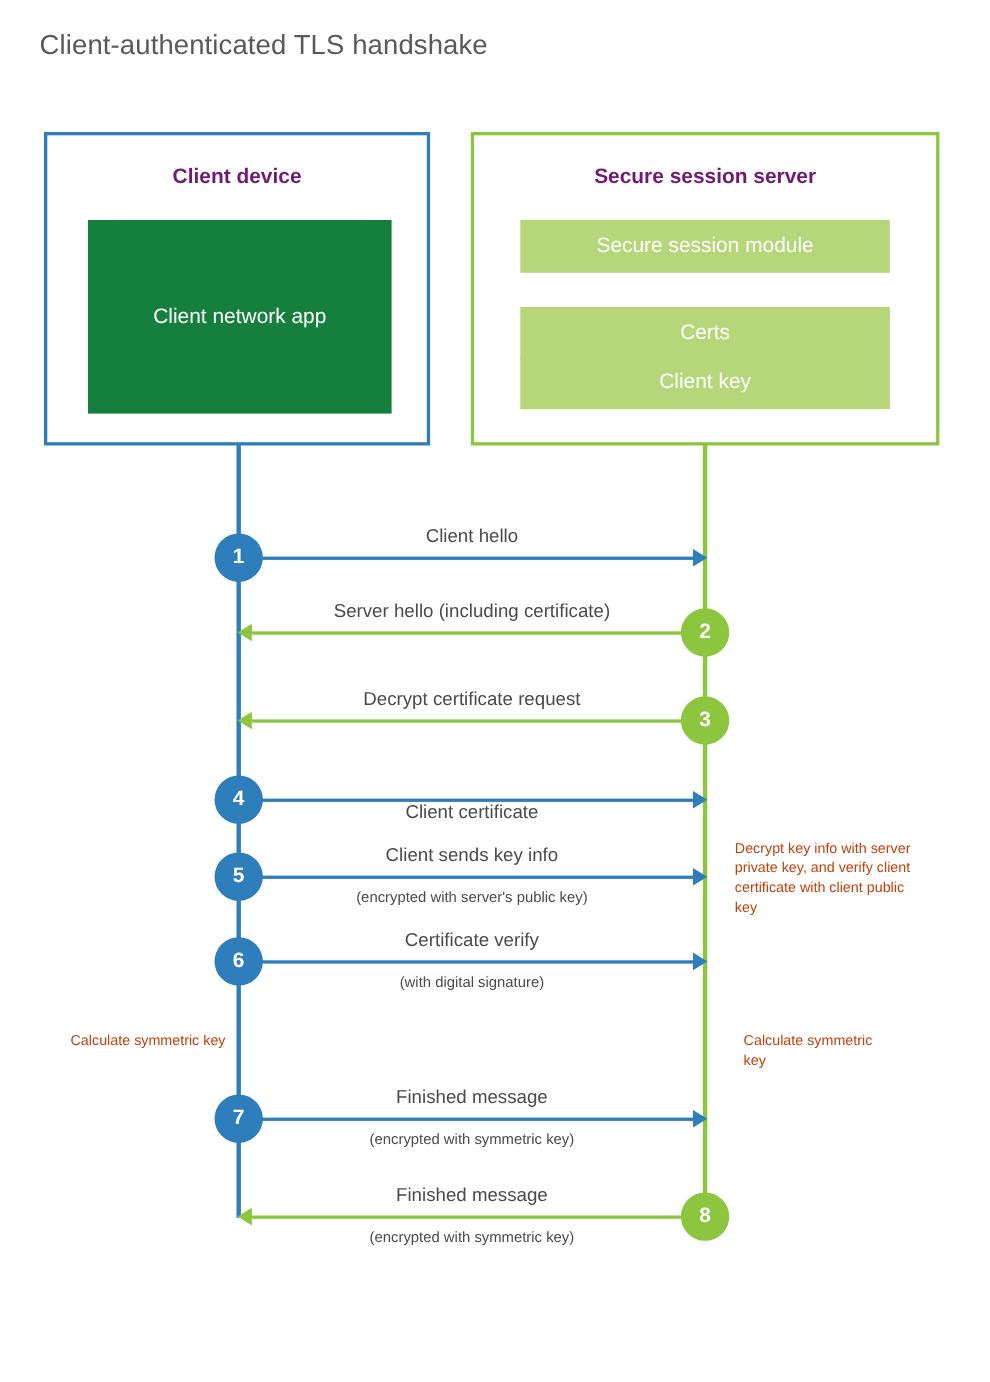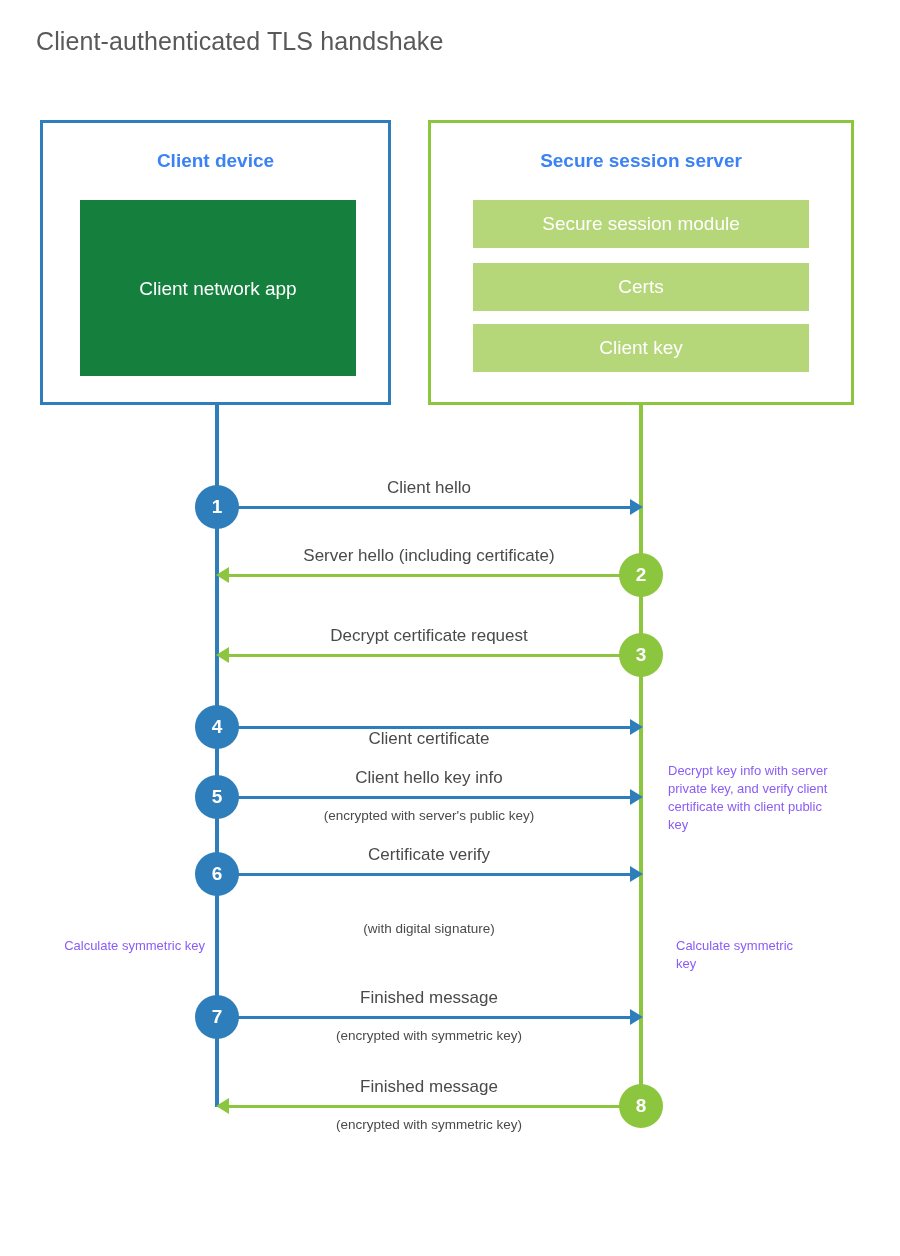--- a/index.html
+++ b/index.html
@@ -19,36 +19,36 @@
     font-size:25px;font-weight:400;color:#595959;
     letter-spacing:.1px;white-space:nowrap;
   }
 
   
   .actor-box{position:absolute;background:#fff;box-sizing:border-box;}
   #client-box{left:40px;top:120px;width:351px;height:285px;border:3px solid #2e7ebb;}
   #server-box{left:428px;top:120px;width:426px;height:285px;border:3px solid #8cc63e;text-decoration:underline;}
   .actor-title{
     position:absolute;left:0;right:0;top:27px;
-    text-align:center;font-size:19px;font-weight:bold;color:#3b82f6;
+    text-align:center;font-size:19px;font-weight:bold;color:#701a75;
   }
 
   
   #client-app{
     position:absolute;left:37px;top:77px;width:276px;height:176px;
     background:#15803d;color:#fff;font-size:19px;line-height:27px;
     display:flex;align-items:center;justify-content:center;text-align:center;
   }
   .server-bar{
     position:absolute;left:42px;width:336px;height:48px;
     background:#b5d77a;color:#fff;font-size:19px;
     display:flex;align-items:center;justify-content:center;text-align:center;
   }
   #bar-0{top:77px;}
-  #bar-1{top:140px;}
+  #bar-1{top:156px;}
   #bar-2{top:201px;}
 
   
   .lifeline{position:absolute;width:4px;}
   #client-lifeline{left:215px;top:404px;height:703px;background:#2e7ebb;}
   #server-lifeline{left:639px;top:404px;height:703px;background:#8cc63e;}
   .arrow-line{position:absolute;height:3px;}
   .arrow-head{position:absolute;width:0;height:0;
     border-top:8px solid transparent;border-bottom:8px solid transparent;}
 
@@ -65,21 +65,21 @@
   .step-circle{
     position:absolute;width:44px;height:44px;border-radius:50%;
     display:flex;align-items:center;justify-content:center;
     color:#fff;font-size:19px;font-weight:bold;
   }
   .step-blue{background:#2e7ebb;}
   .step-green{background:#8cc63e;}
 
   
   .side-note{
-    position:absolute;font-size:13px;line-height:18px;color:#8b5cf6;
+    position:absolute;font-size:13px;line-height:18px;color:#c2410c;
   }
   .note-right{text-align:left;}
   .note-left{text-align:right;}
 </style>
 </head>
 <body>
 
 <div id="canvas">
 
   <div id="diagram-title">Client-authenticated TLS handshake</div>
@@ -111,27 +111,27 @@
       <div class="arrow-line" style="background: rgb(140, 198, 62); top: 654px; left: 229px; width: 412px;"></div>
       <div class="arrow-head" style="top: 647px; left: 216px; border-right: 13px solid rgb(140, 198, 62); border-top: 8px solid transparent; border-bottom: 8px solid transparent;"></div>
       <div class="msg-label" style="left: 217px; width: 424px; top: 626px;">Decrypt certificate request</div>
       <div class="step-circle step-green" style="left: 619px; top: 633px;">3</div>
       <div class="arrow-line" style="background: rgb(46, 126, 187); top: 726px; left: 217px; width: 414px;"></div>
       <div class="arrow-head" style="top: 719px; left: 630px; border-left: 13px solid rgb(46, 126, 187); border-top: 8px solid transparent; border-bottom: 8px solid transparent;"></div>
       <div class="msg-label" style="left: 217px; width: 424px; top: 698px; margin-top: 31px;">Client certificate</div>
       <div class="step-circle step-blue" style="left: 195px; top: 705px;">4</div>
       <div class="arrow-line" style="background: rgb(46, 126, 187); top: 796px; left: 217px; width: 414px;"></div>
       <div class="arrow-head" style="top: 789px; left: 630px; border-left: 13px solid rgb(46, 126, 187); border-top: 8px solid transparent; border-bottom: 8px solid transparent;"></div>
-      <div class="msg-label" style="left: 217px; width: 424px; top: 768px;">Client hello key info</div>
+      <div class="msg-label" style="left: 217px; width: 424px; top: 768px;">Client sends key info</div>
       <div class="msg-sub" style="left: 217px; width: 424px; top: 808px;">(encrypted with server's public key)</div>
       <div class="step-circle step-blue" style="left: 195px; top: 775px;">5</div>
       <div class="arrow-line" style="background: rgb(46, 126, 187); top: 873px; left: 217px; width: 414px;"></div>
       <div class="arrow-head" style="top: 866px; left: 630px; border-left: 13px solid rgb(46, 126, 187); border-top: 8px solid transparent; border-bottom: 8px solid transparent;"></div>
       <div class="msg-label" style="left: 217px; width: 424px; top: 845px;">Certificate verify</div>
-      <div class="msg-sub" style="left: 217px; width: 424px; top: 885px; margin-top: 36px;">(with digital signature)</div>
+      <div class="msg-sub" style="left: 217px; width: 424px; top: 885px;">(with digital signature)</div>
       <div class="step-circle step-blue" style="left: 195px; top: 852px;">6</div>
       <div class="arrow-line" style="background: rgb(46, 126, 187); top: 1016px; left: 217px; width: 414px;"></div>
       <div class="arrow-head" style="top: 1009px; left: 630px; border-left: 13px solid rgb(46, 126, 187); border-top: 8px solid transparent; border-bottom: 8px solid transparent;"></div>
       <div class="msg-label" style="left: 217px; width: 424px; top: 988px;">Finished message</div>
       <div class="msg-sub" style="left: 217px; width: 424px; top: 1028px;">(encrypted with symmetric key)</div>
       <div class="step-circle step-blue" style="left: 195px; top: 995px;">7</div>
       <div class="arrow-line" style="background: rgb(140, 198, 62); top: 1105px; left: 229px; width: 412px;"></div>
       <div class="arrow-head" style="top: 1098px; left: 216px; border-right: 13px solid rgb(140, 198, 62); border-top: 8px solid transparent; border-bottom: 8px solid transparent;"></div>
       <div class="msg-label" style="left: 217px; width: 424px; top: 1077px;">Finished message</div>
       <div class="msg-sub" style="left: 217px; width: 424px; top: 1117px;">(encrypted with symmetric key)</div>

